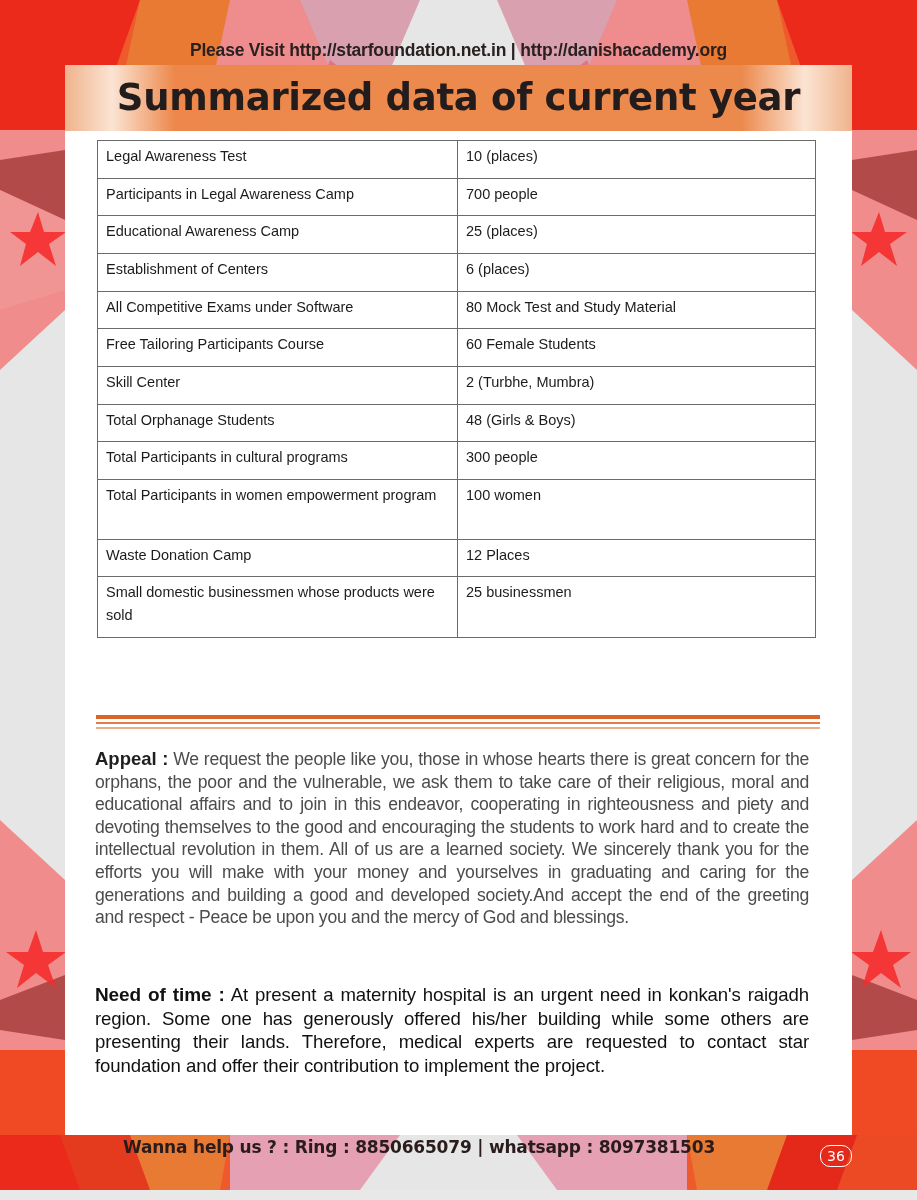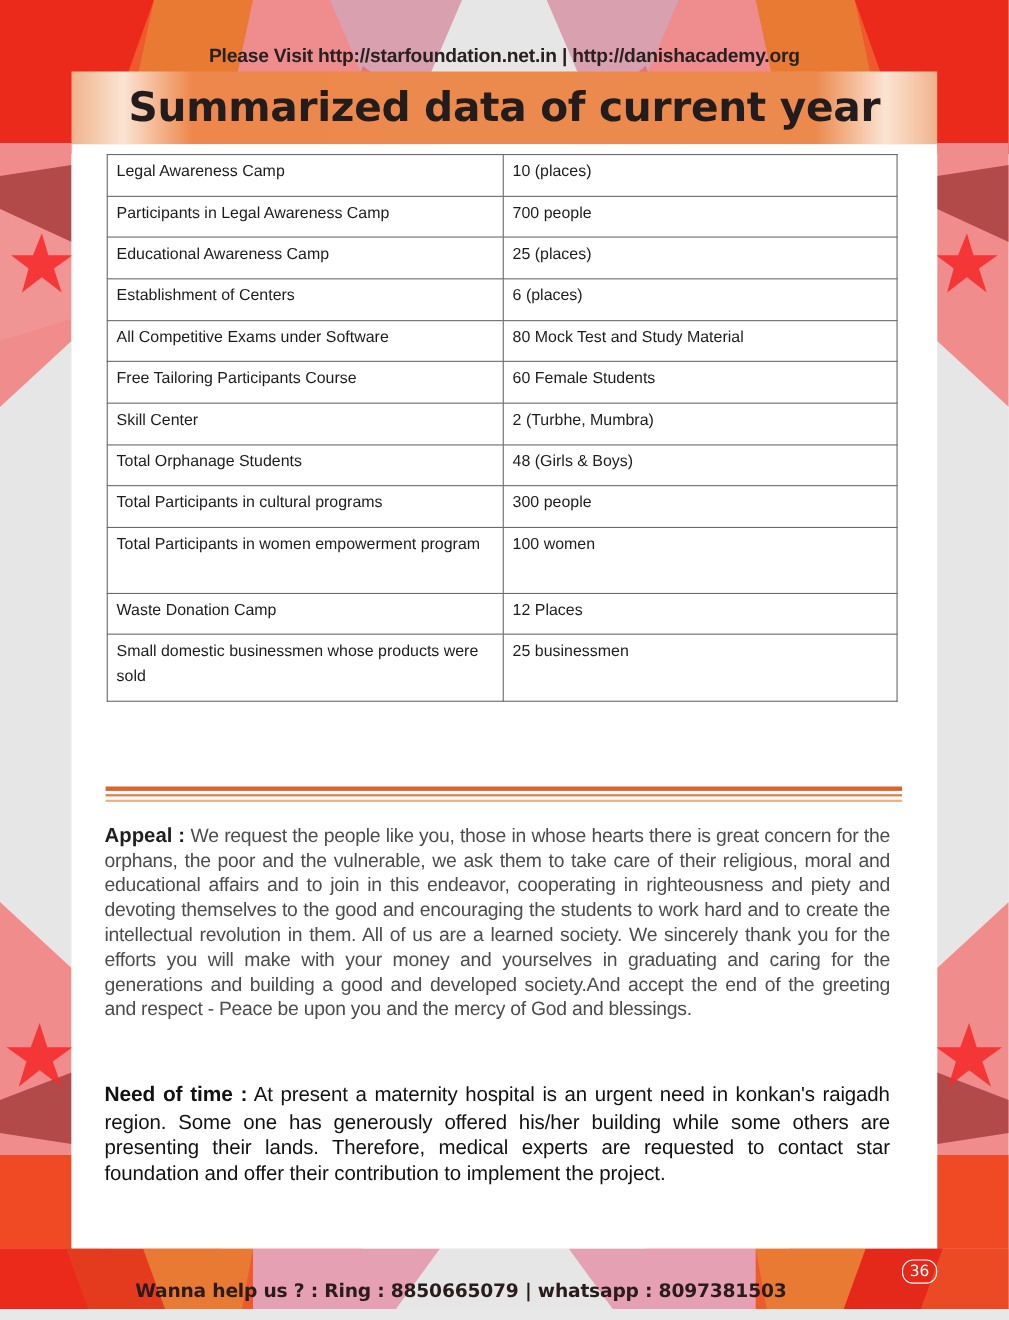--- a/index.html
+++ b/index.html
@@ -44,21 +44,21 @@
   .r3 { top:596px; height:2px; background:#ecae87; }
   .para {
     position:absolute; left:30px; width:714px; margin:0;
     font-family:"Liberation Sans", sans-serif; text-align:justify;
   }
   .appeal { top:617px; font-size:17.6px; line-height:22.6px; color:#4c4c4c; letter-spacing:-0.25px; }
   .appeal b { color:#1f1f1f; font-size:18.5px; letter-spacing:0; }
   .need { top:852px; font-size:18.6px; line-height:23.5px; color:#111; letter-spacing:-0.1px; }
   .need b { font-size:19px; }
   .footer {
-    position:absolute; left:123px; top:1164px;
+    position:absolute; left:123px; top:1137px;
     font-family:"DejaVu Sans", sans-serif; font-weight:bold; font-size:17px;
     color:#2a1c1c; letter-spacing:-0.2px;
   }
   .page-num {
     position:absolute; left:820px; top:1145px; width:30px; height:20px;
     border:1.5px solid #fff; border-radius:10px; text-align:center;
     font-family:"DejaVu Sans", sans-serif; font-weight:normal; font-size:14px;
     line-height:20px; color:#fff;
   }
 </style>
@@ -118,21 +118,21 @@
 <div class="visit">Please Visit http://starfoundation.net.in | http://danishacademy.org</div>
 
 <div class="title-bar">
   <h1>Summarized data of current year</h1>
 </div>
 
 <div class="page">
   <table class="summary">
     <tbody>
       <tr style="height:38px">
-          <td class="l">Legal Awareness Camp</td>
+          <td class="l">Legal Awareness Test</td>
           <td>10 (places)</td>
         </tr>
       <tr style="height:37px">
           <td class="l">Participants in Legal Awareness Camp</td>
           <td>700 people</td>
         </tr>
       <tr style="height:38px">
           <td class="l">Educational Awareness Camp</td>
           <td>25 (places)</td>
         </tr>

